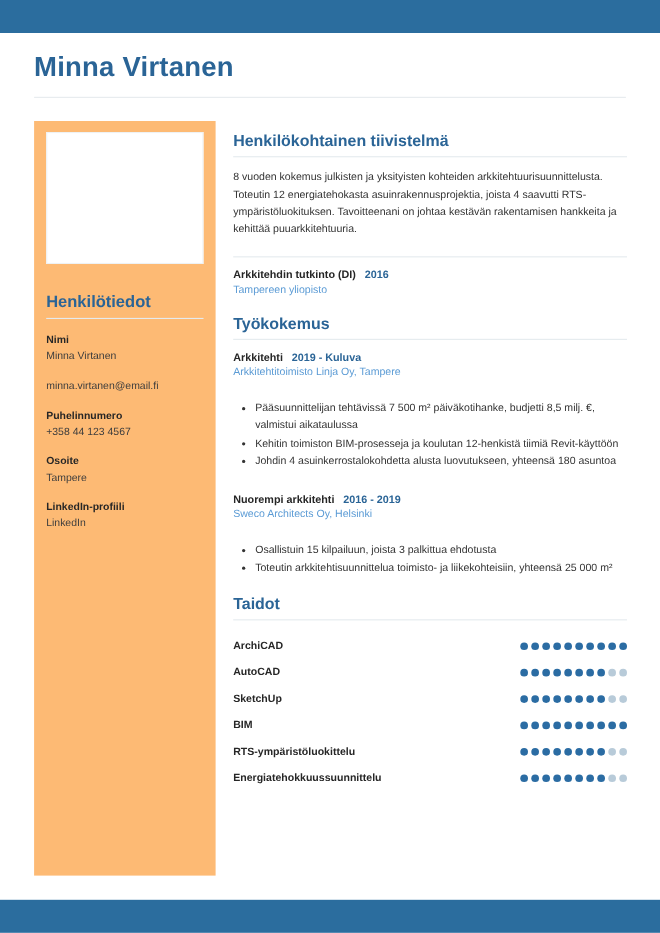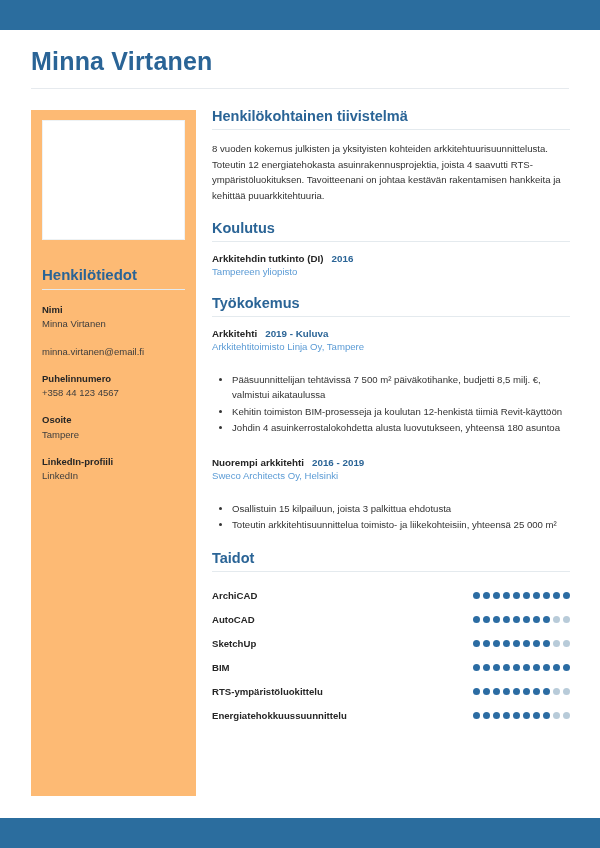--- a/index.html
+++ b/index.html
@@ -96,21 +96,21 @@
   }
   .info-value {
     font-size: 9.5px;
     color: #3d3d3d;
     line-height: 1.5;
     word-break: break-word;
   }
   
   .main {
     position: absolute;
-    top: 108px;
+    top: 121px;
     left: 212px;
     width: 358px;
   }
   .section { margin-bottom: 4px; }
   .section-heading {
     font-size: 14.5px;
     font-weight: bold;
     color: #2a6496;
     margin: 0 0 5px 0;
   }
@@ -227,21 +227,20 @@
 
   <main class="main">
 
     <section class="section">
       <h2 class="section-heading">Henkilökohtainen tiivistelmä</h2>
       <div class="section-rule"></div>
       <p class="summary-text">8 vuoden kokemus julkisten ja yksityisten kohteiden arkkitehtuurisuunnittelusta. Toteutin 12 energiatehokasta asuinrakennusprojektia, joista 4 saavutti RTS-ympäristöluokituksen. Tavoitteenani on johtaa kestävän rakentamisen hankkeita ja kehittää puuarkkitehtuuria.</p>
     </section>
 
     <section class="section">
-      <h2 class="section-heading">Koulutus</h2>
       <div class="section-rule"></div>
       <div id="education-list">
           <div class="entry">
             <div class="entry-head">
               <div class="entry-title">Arkkitehdin tutkinto (DI)</div>
               <div class="entry-date">2016</div>
             </div>
             <div class="entry-sub">Tampereen yliopisto</div>
           </div>
         </div>

